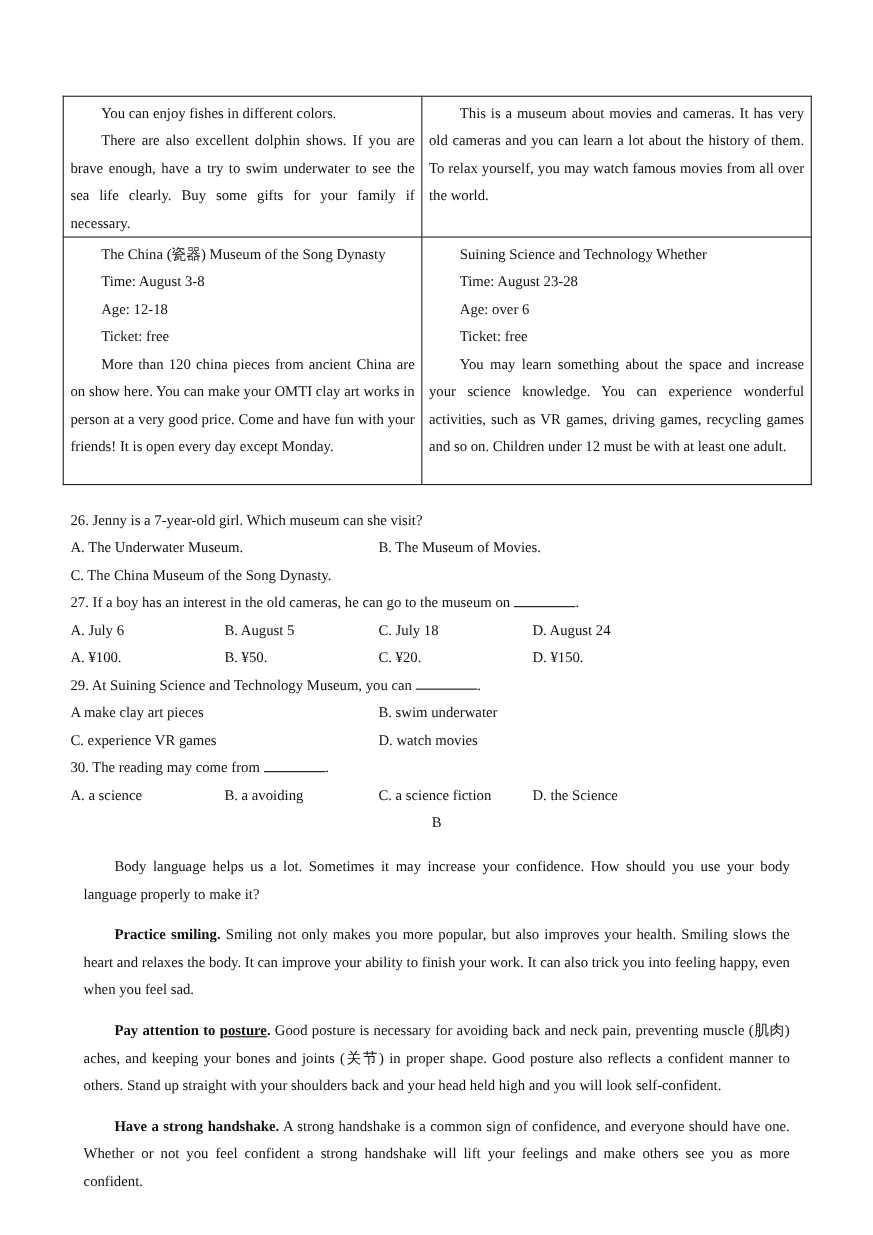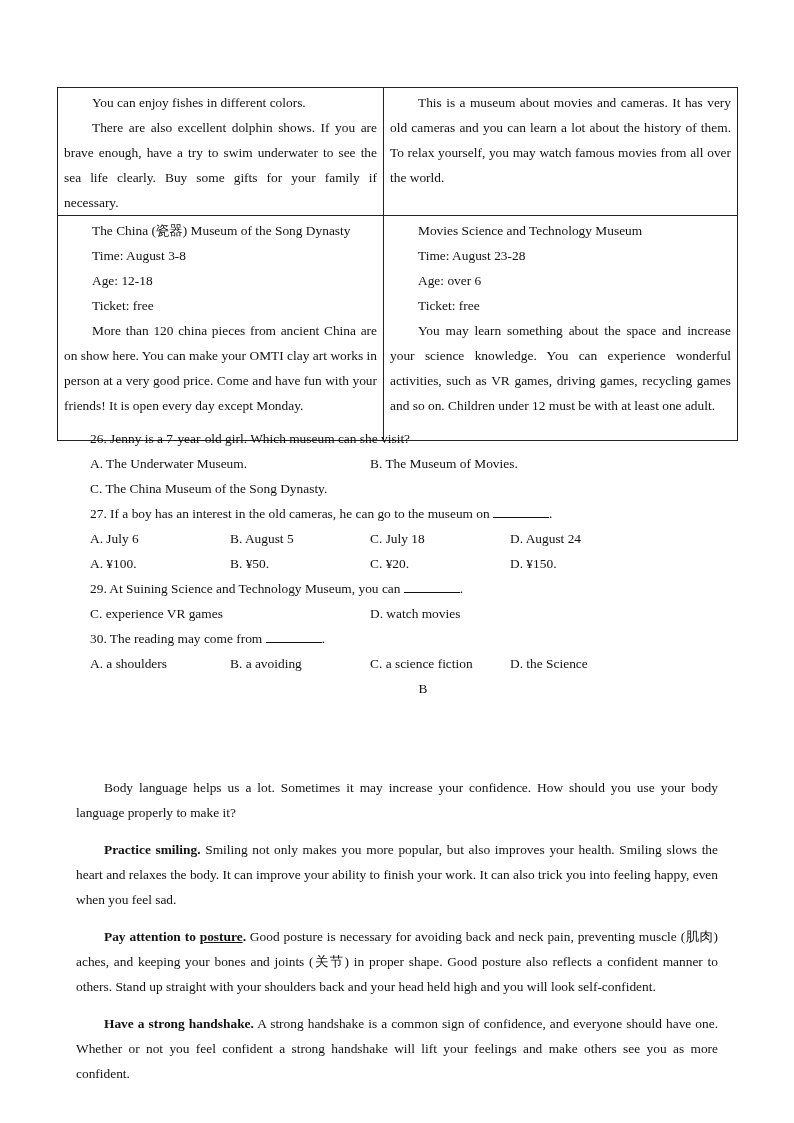--- a/index.html
+++ b/index.html
@@ -4,21 +4,21 @@
 <style>
   html, body { margin:0; padding:0; background:#ffffff; }
   body { width:794px; height:1123px; position:relative; overflow:hidden;
          font-family:"Liberation Serif", "DejaVu Serif", serif; color:#111; font-size:13.4px; }
   .page { position:absolute; left:0; top:0; width:794px; height:1123px; }
   table.museums { position:absolute; left:57px; top:87px; width:680px; border-collapse:collapse; table-layout:fixed; }
   table.museums td { border:1.3px solid #222; vertical-align:top; padding:2px 6px 0 6px; line-height:25px; text-align:justify;margin-top:24px; }
   table.museums tr.r1 td { height:121px; }
   table.museums tr.r2 td { height:222px; }
   .ind { text-indent:28px; margin:0; }
-  .qs { position:absolute; left:64px; top:426px; width:680px; line-height:25px;margin-left:26px; }
+  .qs { position:absolute; left:64px; top:460px; width:680px; line-height:25px; }
   .qrow { height:25px; position:relative; white-space:nowrap; }
   .opt { position:absolute; top:0; }
   .o1 { left:0; } .o2 { left:140px; } .o3 { left:280px; } .o4 { left:420px; }
   .h2a { left:0; } .h2b { left:280px; }
   .blank { display:inline-block; width:56px; border-bottom:1px solid #111; height:14px; vertical-align:baseline; }
   .section-label { text-align:center; width:666px; }
   .passage { position:absolute; left:64px; top:763px; width:666px; line-height:25px; text-align:justify; }
   .passage p { margin:12px; text-indent:28px; }
   b { font-weight:bold; }
   u { text-decoration:underline; }
@@ -45,21 +45,21 @@
     </tr>
     <tr class="r2">
       <td>
         <p class="ind">The China (瓷器) Museum of the Song Dynasty</p>
         <p class="ind">Time: August 3-8</p>
         <p class="ind">Age: 12-18</p>
         <p class="ind">Ticket: free</p>
         <p class="ind">More than 120 china pieces from ancient China are on show here. You can make your OMTI clay art works in person at a very good price. Come and have fun with your friends! It is open every day except Monday.</p>
       </td>
       <td>
-        <p class="ind">Movies Science and Technology Museum</p>
+        <p class="ind">Suining Science and Technology Whether</p>
         <p class="ind">Time: August 23-28</p>
         <p class="ind">Age: over 6</p>
         <p class="ind">Ticket: free</p>
         <p class="ind">You may learn something about the space and increase your science knowledge. You can experience wonderful activities, such as VR games, driving games, recycling games and so on. Children under 12 must be with at least one adult.</p>
       </td>
     </tr>
   </tbody>
     </table>
 
   <div class="qs">
@@ -89,30 +89,34 @@
       <span class="opt o2">B. ¥50.</span>
       <span class="opt o3">C. ¥20.</span>
       <span class="opt o4">D. ¥150.</span>
     </div>
 
     <div class="qrow">
       <span>29. At Suining Science and Technology Museum, you can</span>
       <span class="blank"></span><span>.</span>
     </div>
     <div class="qrow">
+      <span class="opt h2a">A make clay art pieces</span>
+      <span class="opt h2b">B. swim underwater</span>
+    </div>
+    <div class="qrow">
       <span class="opt h2a">C. experience VR games</span>
       <span class="opt h2b">D. watch movies</span>
     </div>
 
     <div class="qrow">
       <span>30. The reading may come from</span>
       <span class="blank"></span><span>.</span>
     </div>
     <div class="qrow">
-      <span class="opt o1">A. a shoulders</span>
+      <span class="opt o1">A. a science</span>
       <span class="opt o2">B. a avoiding</span>
       <span class="opt o3">C. a science fiction</span>
       <span class="opt o4">D. the Science</span>
     </div>
     <div class="qrow section-label">B</div>
   </div>
 
   <div class="passage">
     <p>Body language helps us a lot. Sometimes it may increase your confidence. How should you use your body language properly to make it?</p>
     <p><b>Practice smiling.</b><span> Smiling not only makes you more popular, but also improves your health. Smiling slows the heart and relaxes the body. It can improve your ability to finish your work. It can also trick you into feeling happy, even when you feel sad.</span></p>

